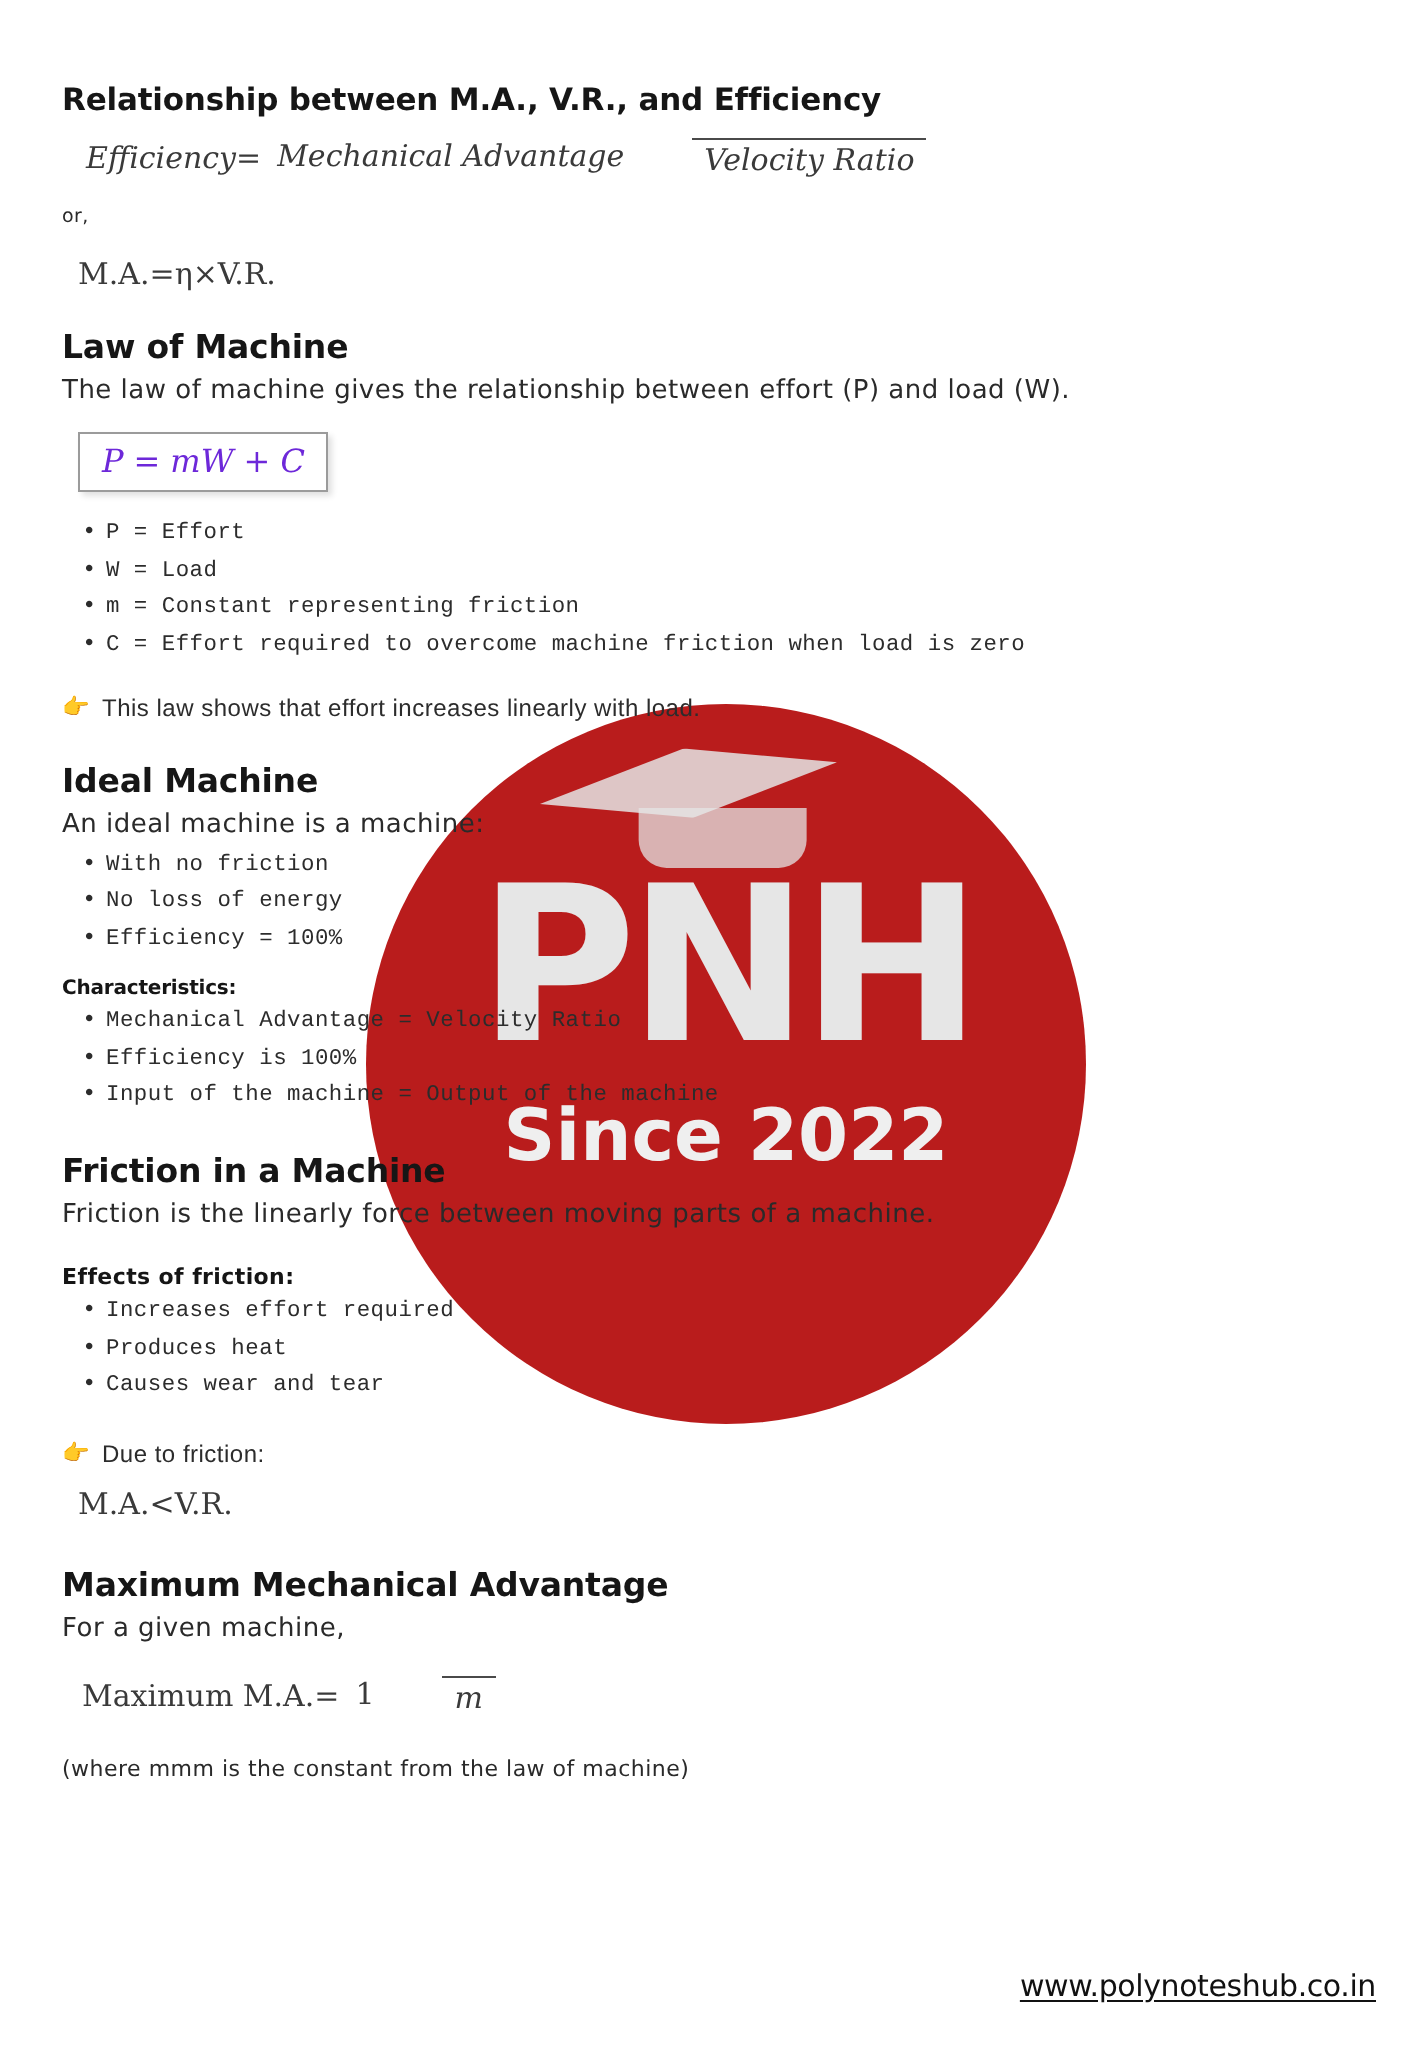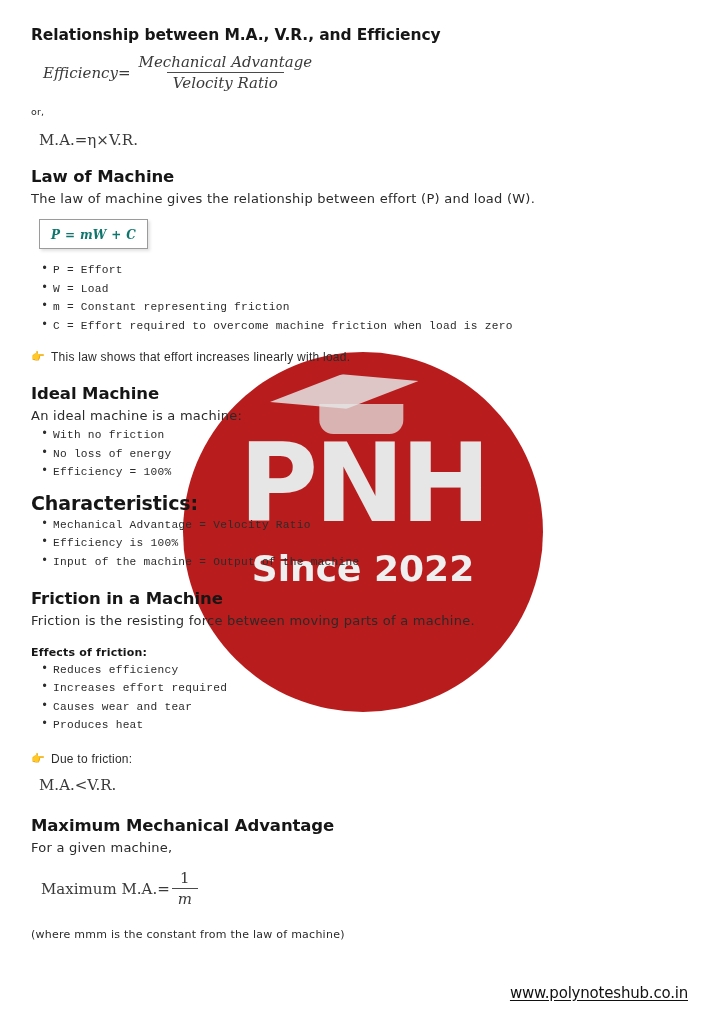--- a/index.html
+++ b/index.html
@@ -72,21 +72,21 @@
     font-size: 36px;
     font-weight: bold;
     color: #efefef;
     font-family: "DejaVu Sans", sans-serif;
   }
 
   
   #page {
     position: relative;
     z-index: 2;
-    padding: 26px 28px 0 31px;
+    padding: 41px 28px 0 31px;
     box-sizing: border-box;
   }
 
   h2.section-heading {
     font-family: "DejaVu Sans", "Liberation Sans", sans-serif;
     font-size: 16.5px;
     font-weight: bold;
     color: #161616;
     margin: 0;
     letter-spacing: -0.1px;
@@ -115,21 +115,21 @@
     font-size: 11px;
     font-weight: bold;
     color: #151515;
     margin: 0;
     letter-spacing: 0.2px;
   }
   .label-bold .thin { font-weight: normal; }
 
   h3.sub-heading {
     font-family: "DejaVu Sans", "Liberation Sans", sans-serif;
-    font-size: 19px;
+    font-size: 10px;
     font-weight: bold;
     color: #161616;
     margin: 0;
     letter-spacing: -0.1px;
   }
 
   ul.bullets {
     margin: 2px 0 0 0;
     padding-left: 22px;
     list-style: none;
@@ -178,24 +178,25 @@
   .math {
     font-family: "DejaVu Serif", "Liberation Serif", serif;
     color: #3a3a3a;
     font-size: 15px;
   }
   .math .op { padding: 0 5px; }
   .math .ital { font-style: italic; }
 
   .frac {
     display: inline-flex;
-    flex-direction: column;
+    flex-direction: row;
     align-items: center;
     vertical-align: middle;
     margin: 0 2px;
+    gap: 28px;
   }
   .frac .num {
     padding: 0 6px 1px 6px;
     line-height: 1.12;
   }
   .frac .den {
     padding: 2px 6px 0 6px;
     border-top: 1.3px solid #4a4a4a;
     line-height: 1.12;
   }
@@ -205,21 +206,21 @@
     align-items: center;
   }
 
   .formula-box {
     display: inline-block;
     border: 1.2px solid #9b9b9b;
     padding: 4px 11px 5px 11px;
     box-shadow: 2px 2px 3px rgba(0,0,0,0.12);
     background: rgba(255,255,255,0.75);
   }
-  .formula-box .math { font-size: 12px; color: #0f766e; font-weight: bold; }
+  .formula-box .math { font-size: 16px; color: #6d28d9; }
 
   
   #footer {
     position: absolute;
     right: 26px;
     bottom: 22px;
     z-index: 3;
   }
   #footer a, #footer span.url {
     font-family: "DejaVu Sans", "Liberation Sans", sans-serif;
@@ -328,31 +329,30 @@
   <ul class="bullets">
     <li>Mechanical Advantage = Velocity Ratio</li>
     <li>Efficiency is 100%</li>
     <li>Input of the machine = Output of the machine</li>
   </ul>
 
   <div class="sp-18"></div>
 
   <h2 class="section-heading">Friction in a Machine</h2>
 
-  <p class="body-line">Friction is the resisting force between moving parts of a machine.</p>
+  <p class="body-line">Friction is the linearly force between moving parts of a machine.</p>
 
   <div class="sp-16"></div>
 
   <p class="label-bold">Effects of friction:</p>
 
   <ul class="bullets">
-    <li>Reduces efficiency</li>
     <li>Increases effort required</li>
+    <li>Produces heat</li>
     <li>Causes wear and tear</li>
-    <li>Produces heat</li>
   </ul>
 
   <div class="sp-16"></div>
 
   <div class="tip-row">
     <span class="hand">👉</span>
     <span class="tip-text">Due to friction:</span>
   </div>
 
   <div class="sp-8"></div>

